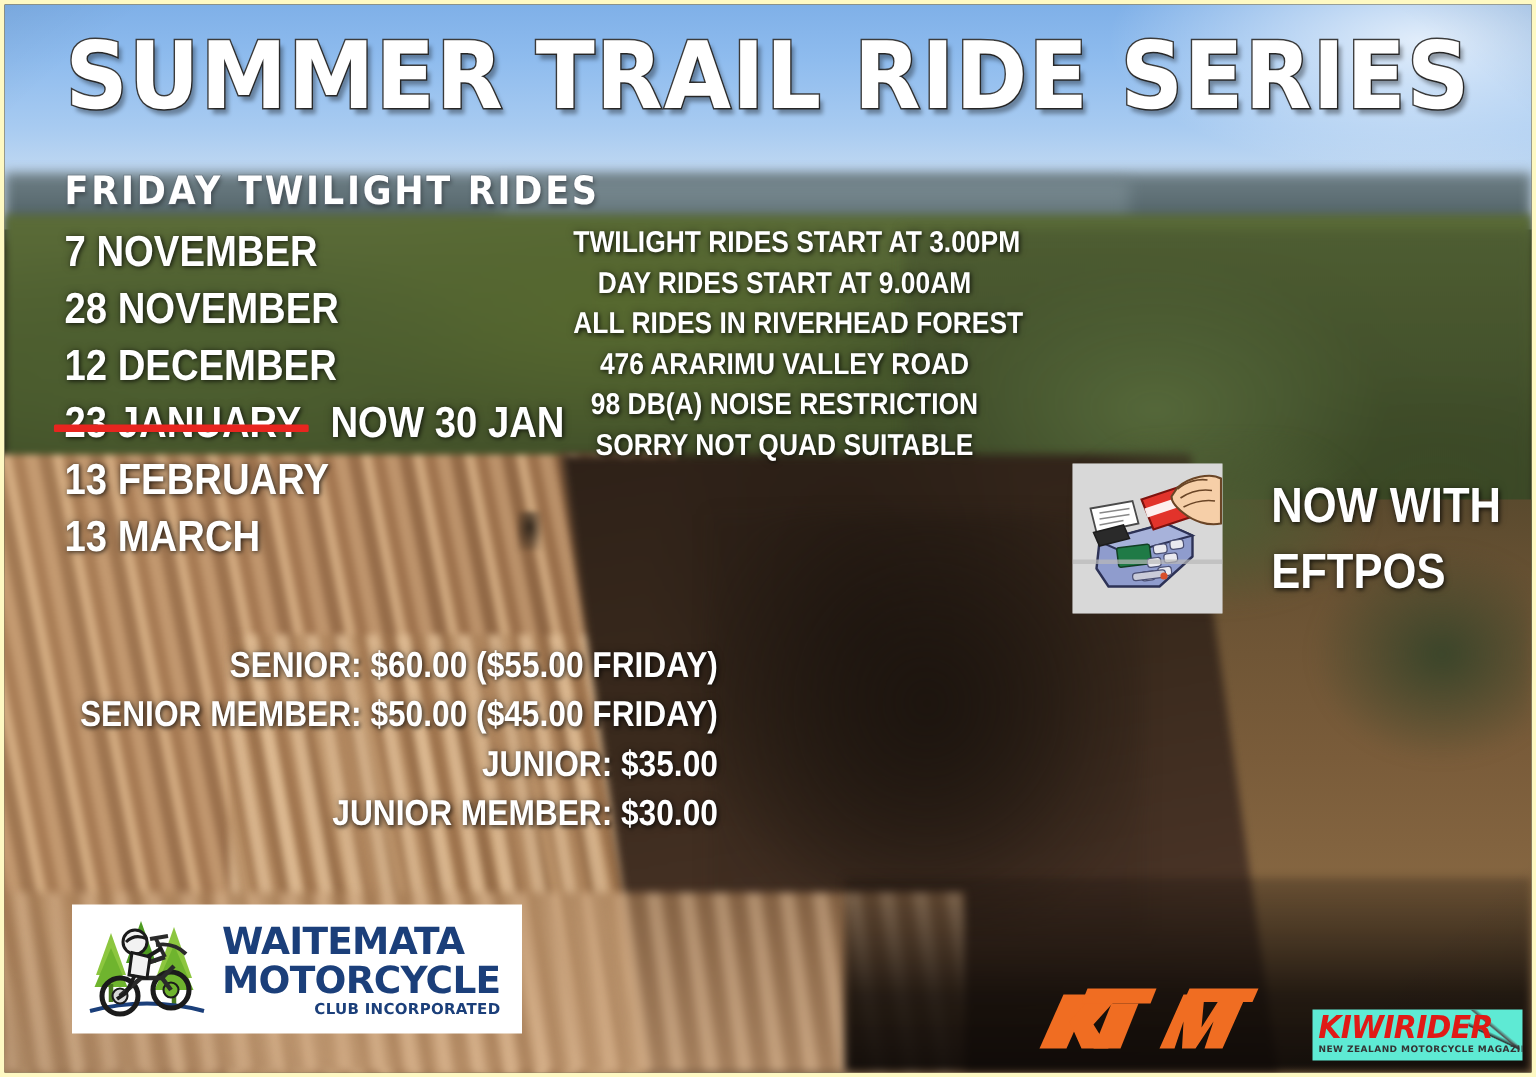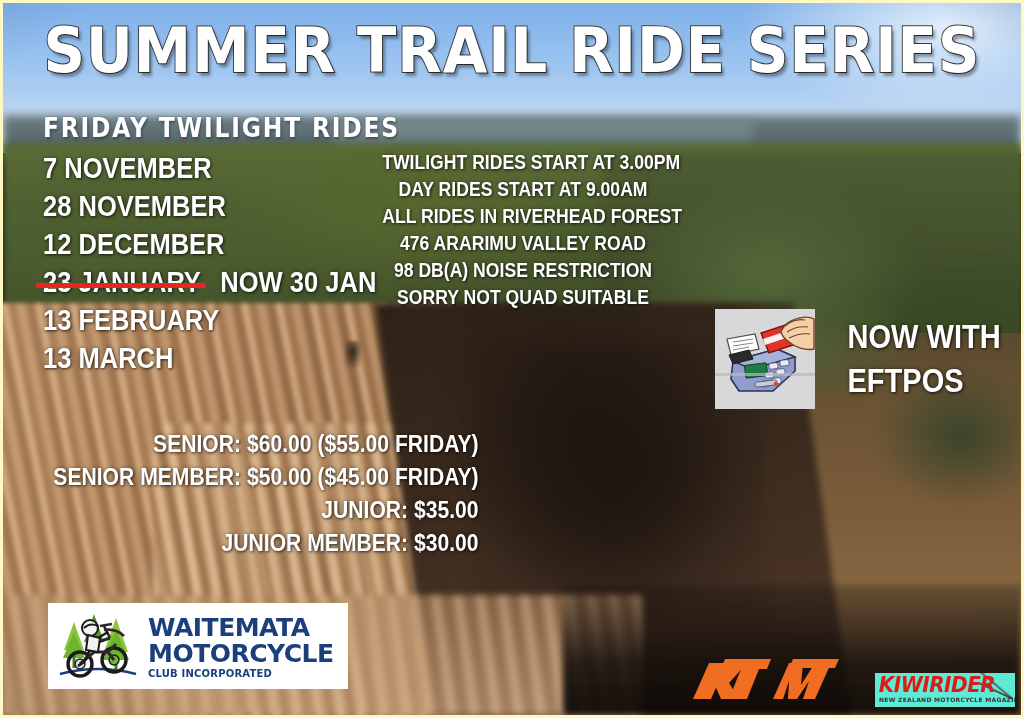--- a/index.html
+++ b/index.html
@@ -321,21 +321,21 @@
     letter-spacing: -.5px;
   }
   .logo-words .l1 { font-size: 25px; }
   .logo-words .l2 { font-size: 25px; margin-top: 1px; }
   .logo-words .l3 {
     color: #1b3f7a;
     font-family: "DejaVu Sans", sans-serif;
     font-weight: 700;
     font-size: 10px;
     letter-spacing: .2px;
-    text-align: left;
+    text-align: right;
     margin-top: 3px;
   }
 
   
   #ktm-logo {
     position: absolute;
     left: 686px; top: 652px;
     width: 160px; height: 52px;
   }
   #kiwirider-logo {

